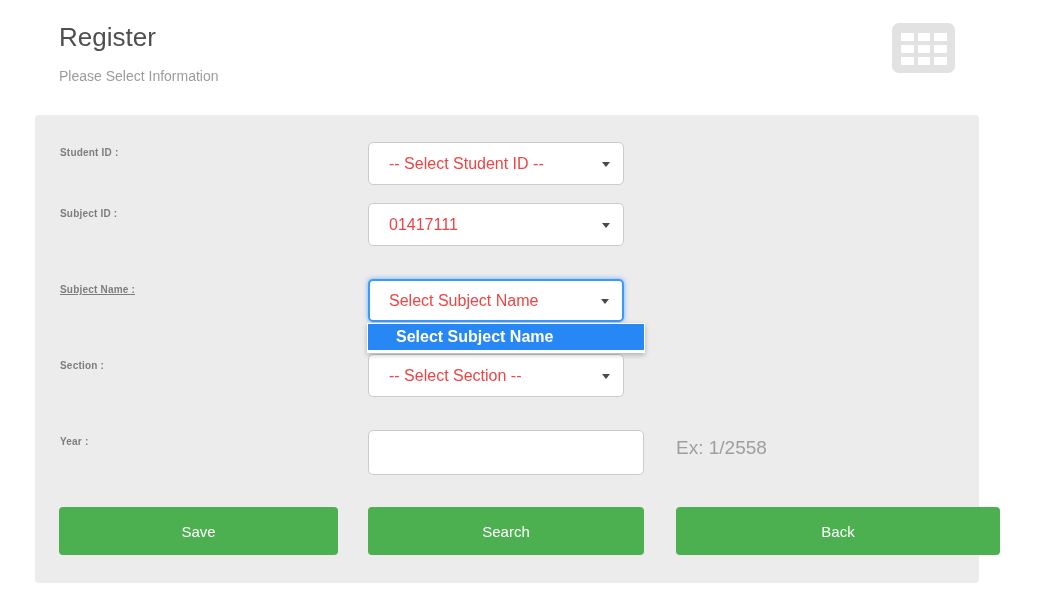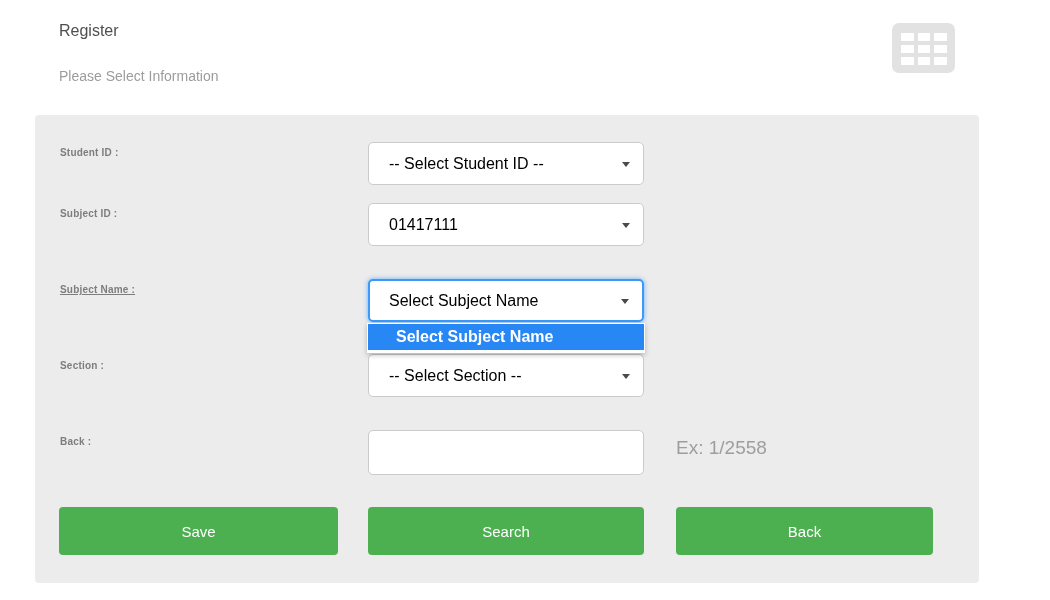--- a/index.html
+++ b/index.html
@@ -4,44 +4,44 @@
 <style>
   html,body { margin:0; padding:0; }
   body {
     width:1050px; height:600px; position:relative;
     background:#ffffff;
     font-family:"Liberation Sans", sans-serif;
     overflow:hidden;
   }
   .page-title {
     position:absolute; left:59px; top:22px;
-    font-size:16px; color:#4f4f4f; font-weight:400;
+    font-size:26px; color:#4f4f4f; font-weight:400;
   }
   .page-subtitle {
     position:absolute; left:59px; top:68px;
     font-size:14px; color:#9c9c9c;
   }
   .grid-icon { position:absolute; left:892px; top:23px; }
   .panel {
     position:absolute; left:35px; top:115px;
     width:944px; height:468px;
     background:#ececec; border-radius:4px;
   }
   .field-label {
     position:absolute; left:60px;
     font-size:10px; font-weight:bold; color:#7d7d7d;
     letter-spacing:0.2px;
   }
   .sel {
-    position:absolute; left:368px; width:276px; height:43px;
+    position:absolute; left:368px; width:256px; height:43px;
     background:#ffffff; border:1px solid #cbcbcb; border-radius:5px;
     box-sizing:border-box;
     display:flex; align-items:center;
     padding-left:20px;
-    font-size:16px; color:#000000;
+    font-size:16px; color:#ef4444;
     cursor:pointer;
   }
   .sel.focused {
     border:2px solid #3b99fc;
     box-shadow:0 0 5px rgba(59,153,252,0.75);
     padding-left:19px;
   }
   .caret {
     position:absolute; right:13px; top:50%; margin-top:-2px;
     width:0; height:0;
@@ -80,21 +80,21 @@
   .btn {
     position:absolute; top:507px; height:48px;
     background:#4caf50; color:#ffffff;
     border:none; border-radius:4px;
     font-size:15px; font-family:"Liberation Sans", sans-serif;
     display:flex; align-items:center; justify-content:center;
     cursor:pointer;
   }
   .btn-save   { left:59px;  width:279px; }
   .btn-search { left:368px; width:276px; }
-  .btn-back   { left:676px; width:257px; }
+  .btn-back   { left:676px; width:324px; }
 </style>
 </head>
 <body>
 
 <div class="page-title">Register</div>
 <div class="page-subtitle">Please Select Information</div>
 
 <div class="grid-icon">
   <svg width="63" height="50" viewBox="0 0 63 50">
     <rect x="0" y="0" width="63" height="50" rx="7" fill="#e2e2e2"></rect>
@@ -132,19 +132,19 @@
 <div class="dropdown-list">
   <div class="dropdown-option">Select Subject Name</div>
 </div>
 
 <div class="field-label" style="top:360px;">Section :</div>
 <div class="sel" style="top:354px;align-items:center;">
   <span>-- Select Section --</span>
   <span class="caret"></span>
 </div>
 
-<div class="field-label" style="top:436px;">Back :</div>
+<div class="field-label" style="top:436px;">Year :</div>
 <input class="text-input" value="" style="">
 <div class="field-hint">Ex: 1/2558</div>
 
 <button class="btn btn-save">Save</button>
 <button class="btn btn-search">Search</button>
 <button class="btn btn-back">Back</button>
 
 </body></html>

